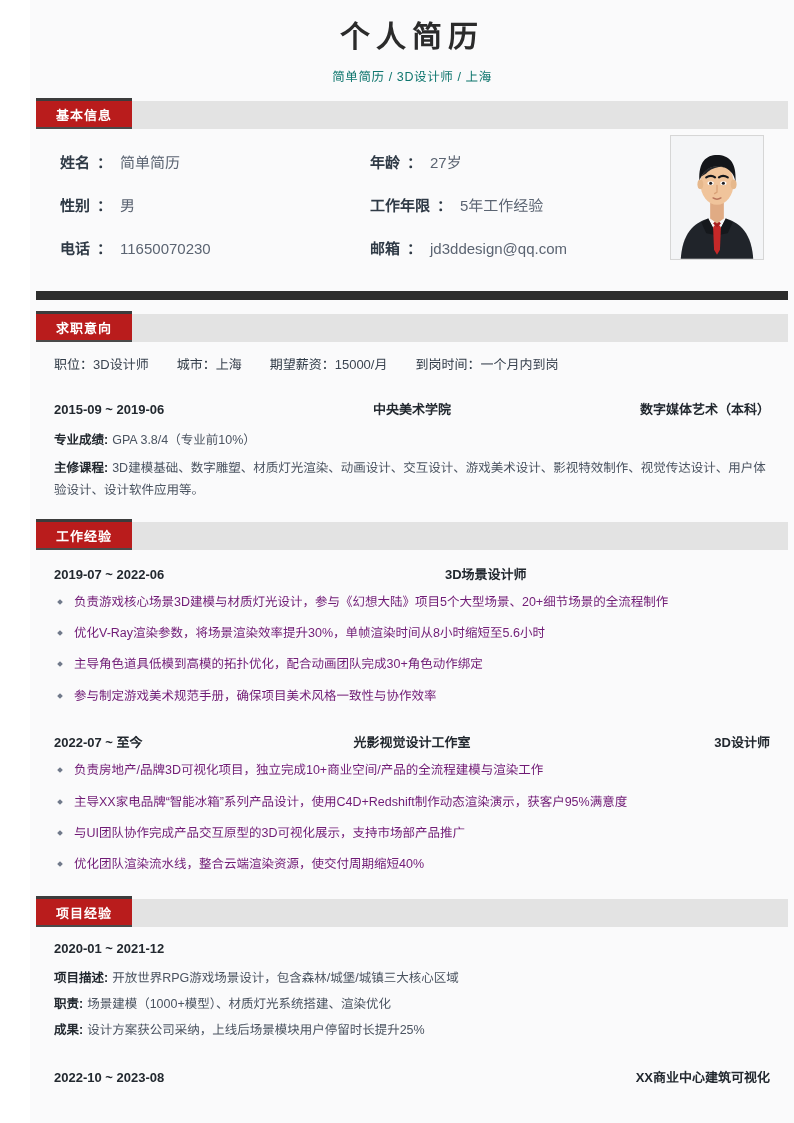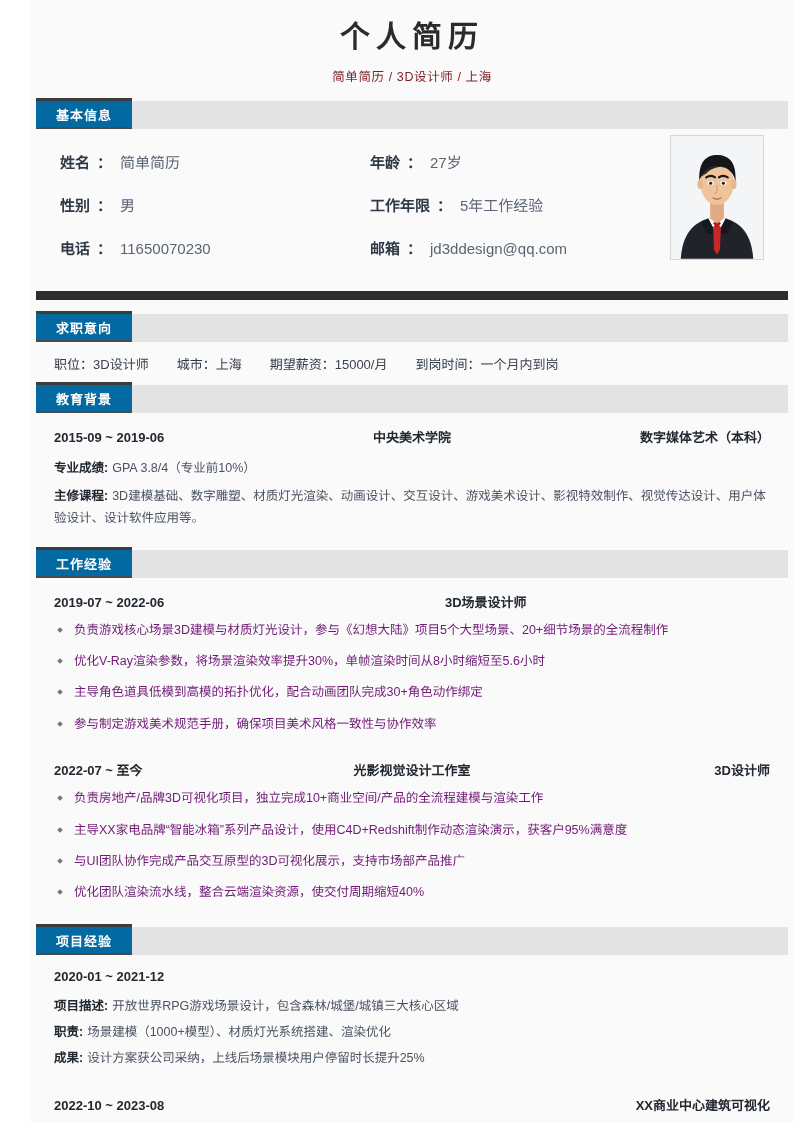--- a/index.html
+++ b/index.html
@@ -40,40 +40,40 @@
   .resume-title {
     font-size: 30px;
     font-weight: bold;
     color: #2b2b2b;
     letter-spacing: 6px;
     line-height: 1.25;
   }
   .resume-subtitle {
     margin-top: 10px;
     font-size: 12.5px;
-    color: #7f1d1d;
+    color: #0f766e;
     letter-spacing: 0.6px;
   }
 
   
   .content {
     padding: 0 6px 0 6px;
   }
 
   
   .section-head {
     position: relative;
     height: 28px;
     background: #e3e3e3;
     margin: 0 0 0 0;
     display: flex;
     align-items: stretch;
   }
   .section-head .tag {
-    background: #0369a1;
+    background: #b91c1c;
     color: #ffffff;
     font-size: 13px;
     font-weight: bold;
     letter-spacing: 1px;
     min-width: 96px;
     padding: 0 14px;
     display: flex;
     align-items: center;
     justify-content: center;
     box-shadow: 0 -2px 0 0 #4a4a4a inset;
@@ -317,24 +317,20 @@
           <b>城市：</b><span>上海</span>
         </span>
         <span class="intent-item">
           <b>期望薪资：</b><span>15000/月</span>
         </span>
         <span class="intent-item">
           <b>到岗时间：</b><span>一个月内到岗</span>
         </span>
       </div>
 
-      <div class="section-head">
-        <div class="tag-shadow"></div>
-        <div class="tag">教育背景</div>
-      </div>
 
       <div class="entry">
         <div class="entry-head">
           <span class="eh-date">2015-09 ~ 2019-06</span>
           <span class="eh-org">中央美术学院</span>
           <span class="eh-role">数字媒体艺术（本科）</span>
         </div>
         <div class="edu-body" style="padding:0">
           <div class="kv-line">
             <b>专业成绩:</b><span>GPA 3.8/4（专业前10%）</span>

